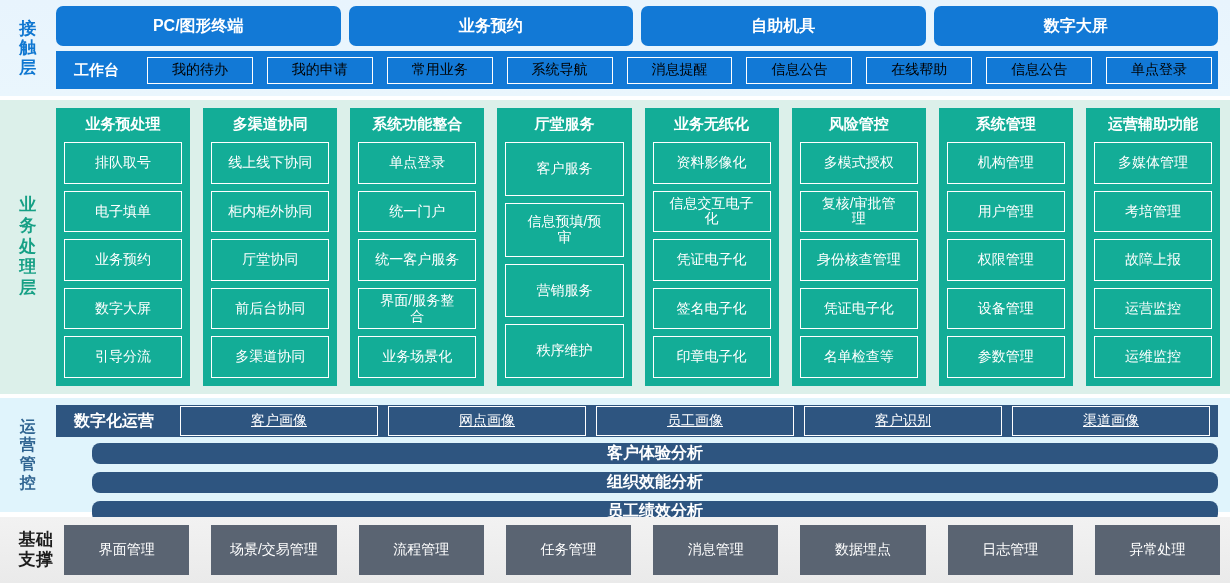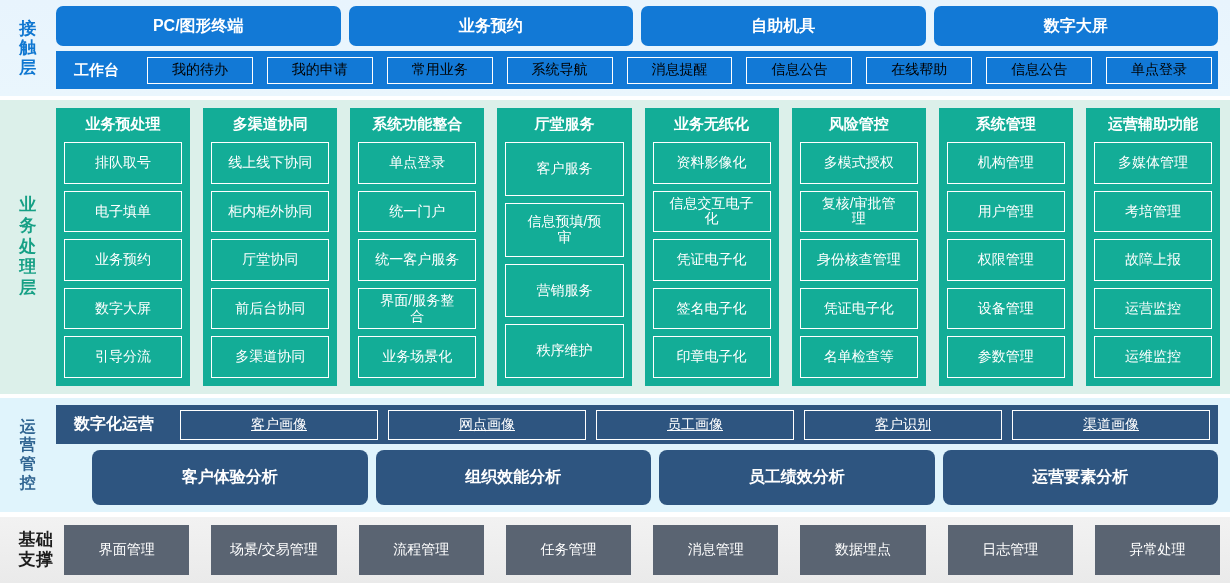--- a/index.html
+++ b/index.html
@@ -197,21 +197,21 @@
     font-size: 14px;
     display: flex;
     align-items: center;
     justify-content: center;
     box-sizing: border-box;
     text-decoration: underline;
   }
   .ops-row2 {
     height: 62px;
     display: flex;
-    flex-direction: row;
+    flex-direction: column;
     gap: 8px;
     padding-left: 36px;
   }
   .ops-analysis {
     flex: 1 1 0;
     background: #2e5580;
     border-radius: 8px;
     color: #ffffff;
     font-weight: bold;
     font-size: 16px;

